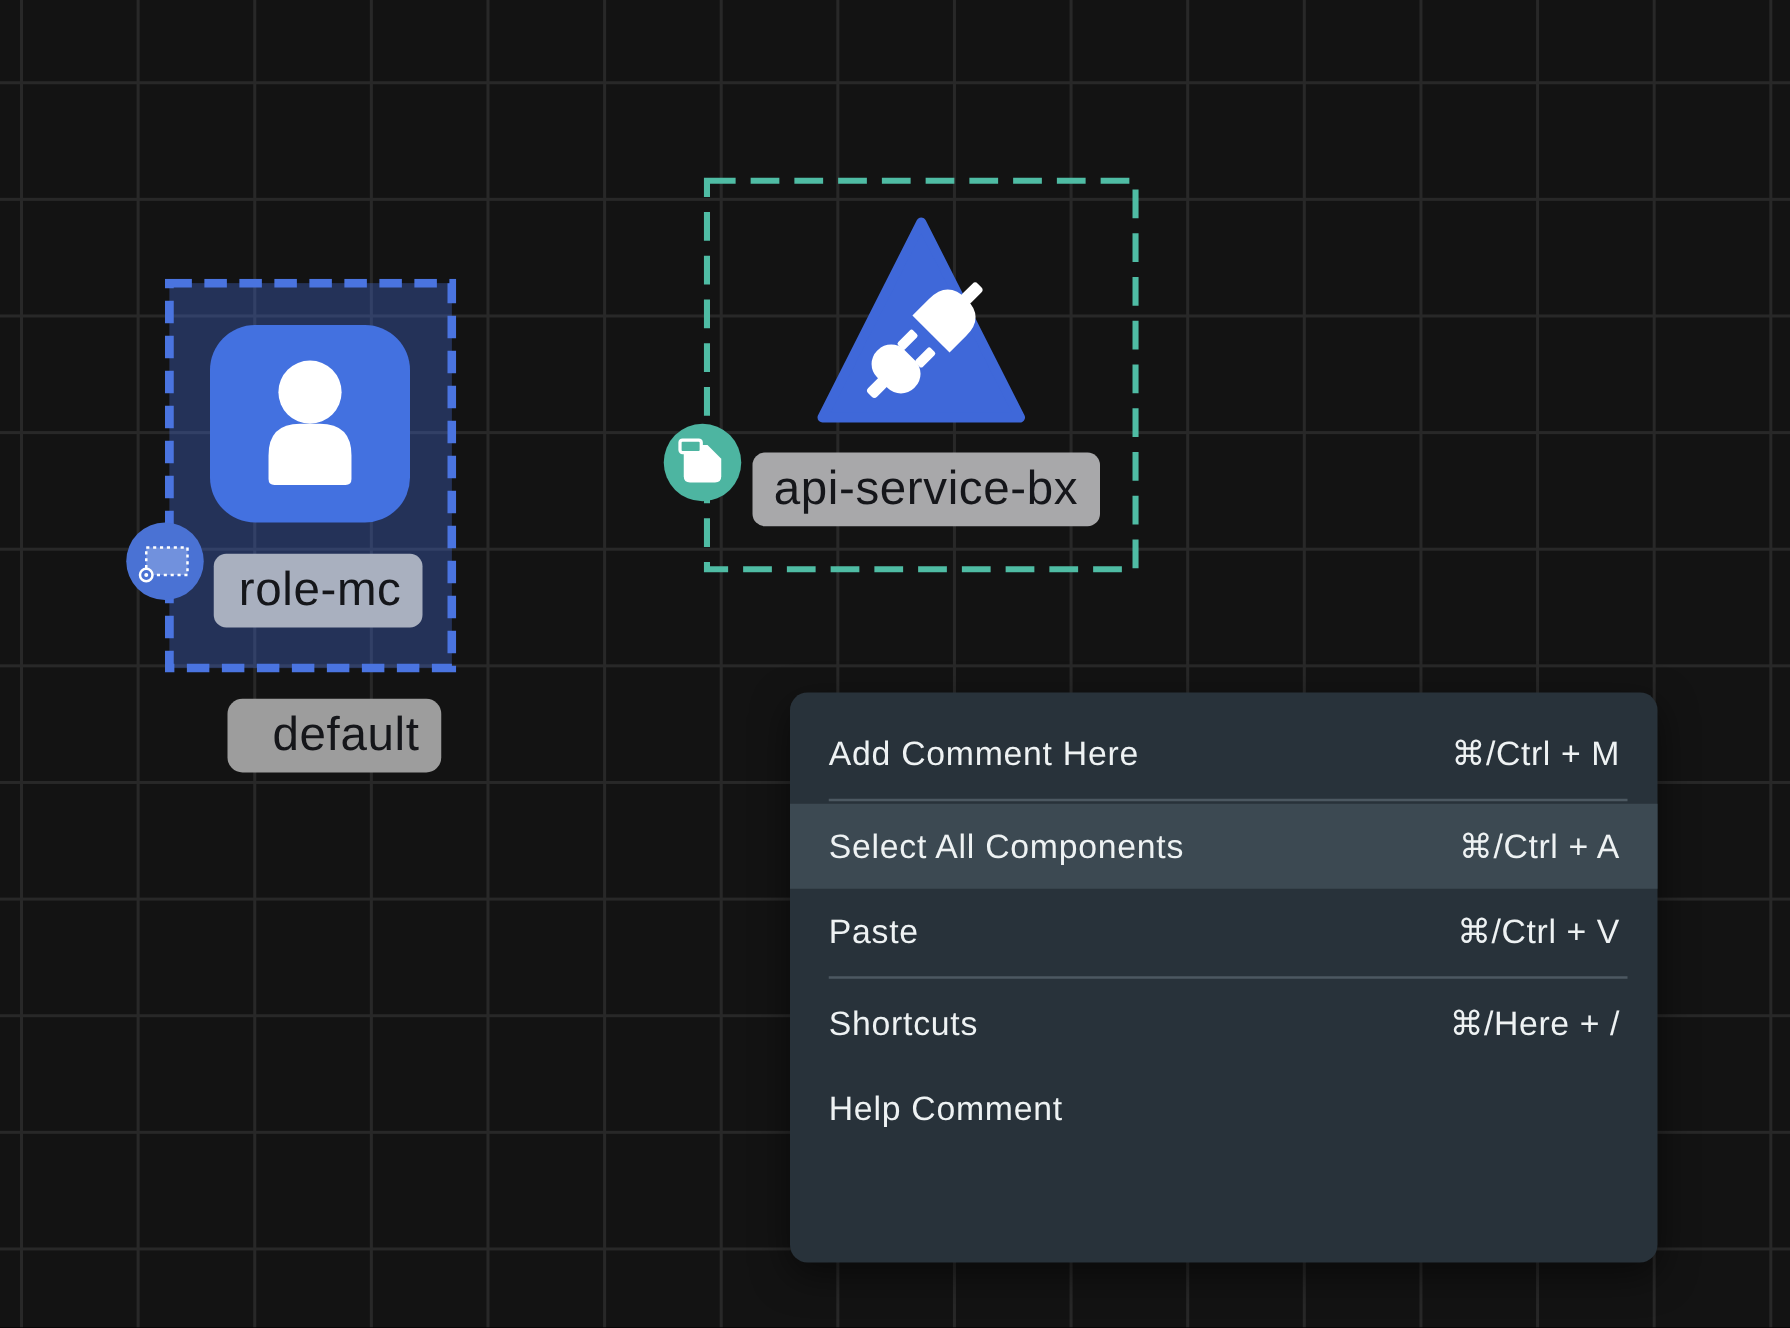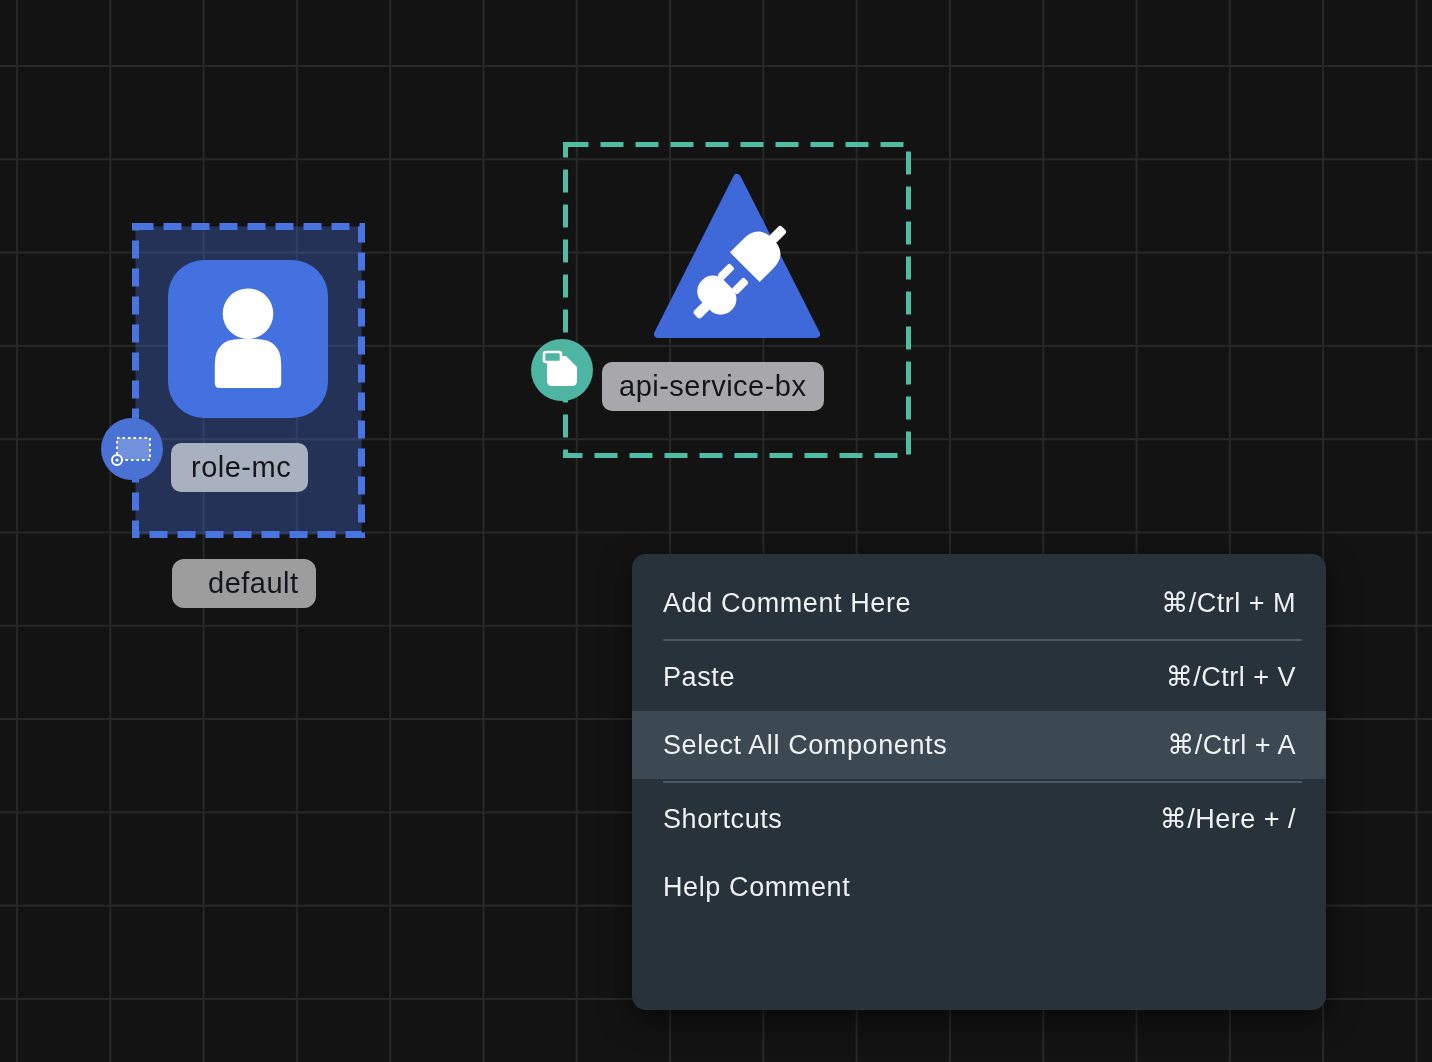--- a/index.html
+++ b/index.html
@@ -11,21 +11,21 @@
       linear-gradient(to bottom, #282828 2px, transparent 2px);
     background-size:93.3px 93.3px;
     background-position:16px 65px;
     font-family:"Liberation Sans","DejaVu Sans",sans-serif;
   }
   .abs{position:absolute;}
 
   
   .node-label{
     display:inline-block;
-    font-size:29px;
+    font-size:38px;
     color:#15161a;
     padding:8px 17px;
     border-radius:10px;
     letter-spacing:0.5px;
     white-space:nowrap;
   }
 
   
   .badge{
     width:62px;height:62px;border-radius:50%;
@@ -78,21 +78,21 @@
     <div class="abs node-label" style="left:171px;top:443px;background:#a9b0bf;padding-left:20px;">role-mc</div>
 
     <div class="abs badge" style="left:101px;top:418px;background:#4a72d4;">
       <svg width="62" height="62" viewBox="0 0 62 62">
         <rect x="16" y="20" width="33" height="22" fill="rgba(255,255,255,0.22)" stroke="#ffffff" stroke-width="2" stroke-dasharray="2.5 3"></rect>
         <circle cx="16" cy="42" r="5" fill="#4a72d4" stroke="#ffffff" stroke-width="2"></circle>
         <circle cx="16" cy="42" r="1.6" fill="#ffffff"></circle>
       </svg>
     </div>
 
-    <div class="abs node-label" style="left:172px;top:559px;background:#9d9d9d;border-radius:12px;padding-left:36px;">default</div>
+    <div class="abs node-label" style="left:182px;top:559px;background:#9d9d9d;border-radius:12px;padding-left:36px;">default</div>
   </div>
 
   <div class="abs" style="left:0;top:0;">
 
     <svg class="abs" style="left:563px;top:142px;" width="348" height="316">
       <rect x="2.5" y="2.5" width="343" height="311" fill="none" stroke="#4fbca4" stroke-width="5" stroke-dasharray="23 12"></rect>
     </svg>
 
     <svg class="abs" style="left:652px;top:172px;" width="170" height="168" viewBox="0 0 170 168">
       <polygon points="85,6 164,162 6,162" fill="#3f68d9" stroke="#3f68d9" stroke-width="8" stroke-linejoin="round"></polygon>
@@ -118,28 +118,28 @@
 
   <div class="abs" id="context-menu">
 
     <div class="menu-item">
       <span>Add Comment Here</span>
       <span class="menu-shortcut">⌘/Ctrl + M</span>
     </div>
 
     <div class="menu-divider"></div>
 
+    <div class="menu-item highlighted">
+      <span>Select All Components</span>
+      <span class="menu-shortcut">⌘/Ctrl + A</span>
+    </div>
+
     <div class="menu-item">
       <span>Paste</span>
       <span class="menu-shortcut">⌘/Ctrl + V</span>
-    </div>
-
-    <div class="menu-item highlighted">
-      <span>Select All Components</span>
-      <span class="menu-shortcut">⌘/Ctrl + A</span>
     </div>
 
     <div class="menu-divider"></div>
 
 
     <div class="menu-item">
       <span>Shortcuts</span>
       <span class="menu-shortcut">⌘/Here + /</span>
     </div>
 

